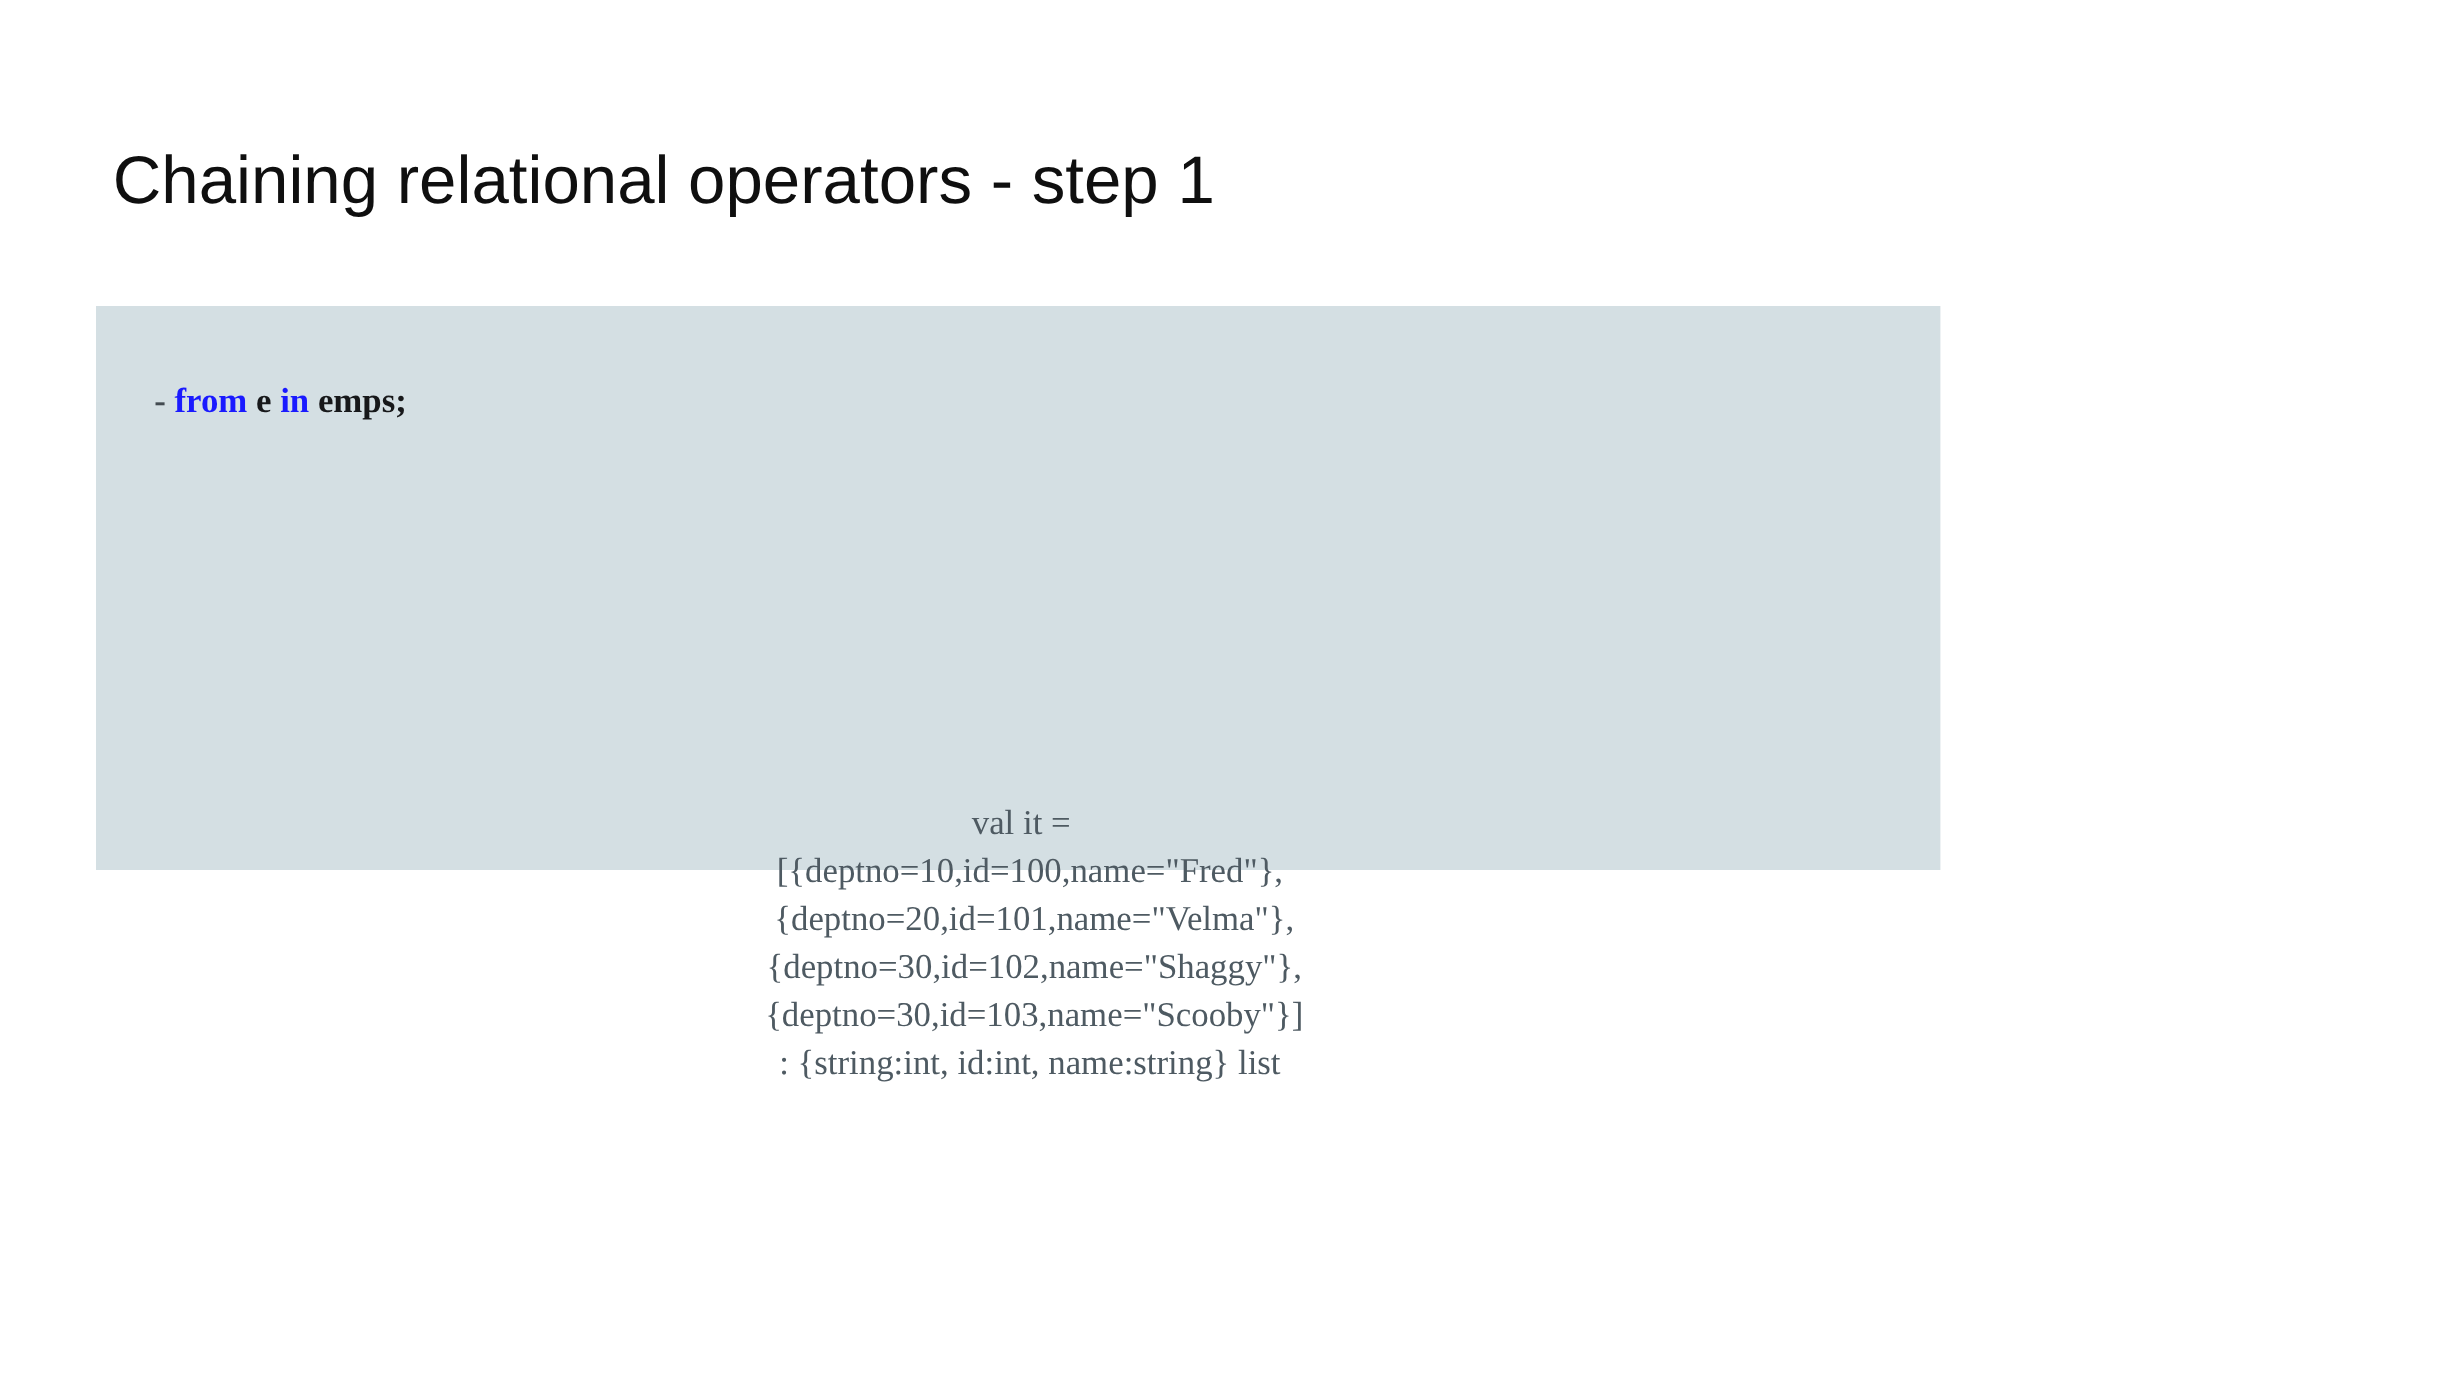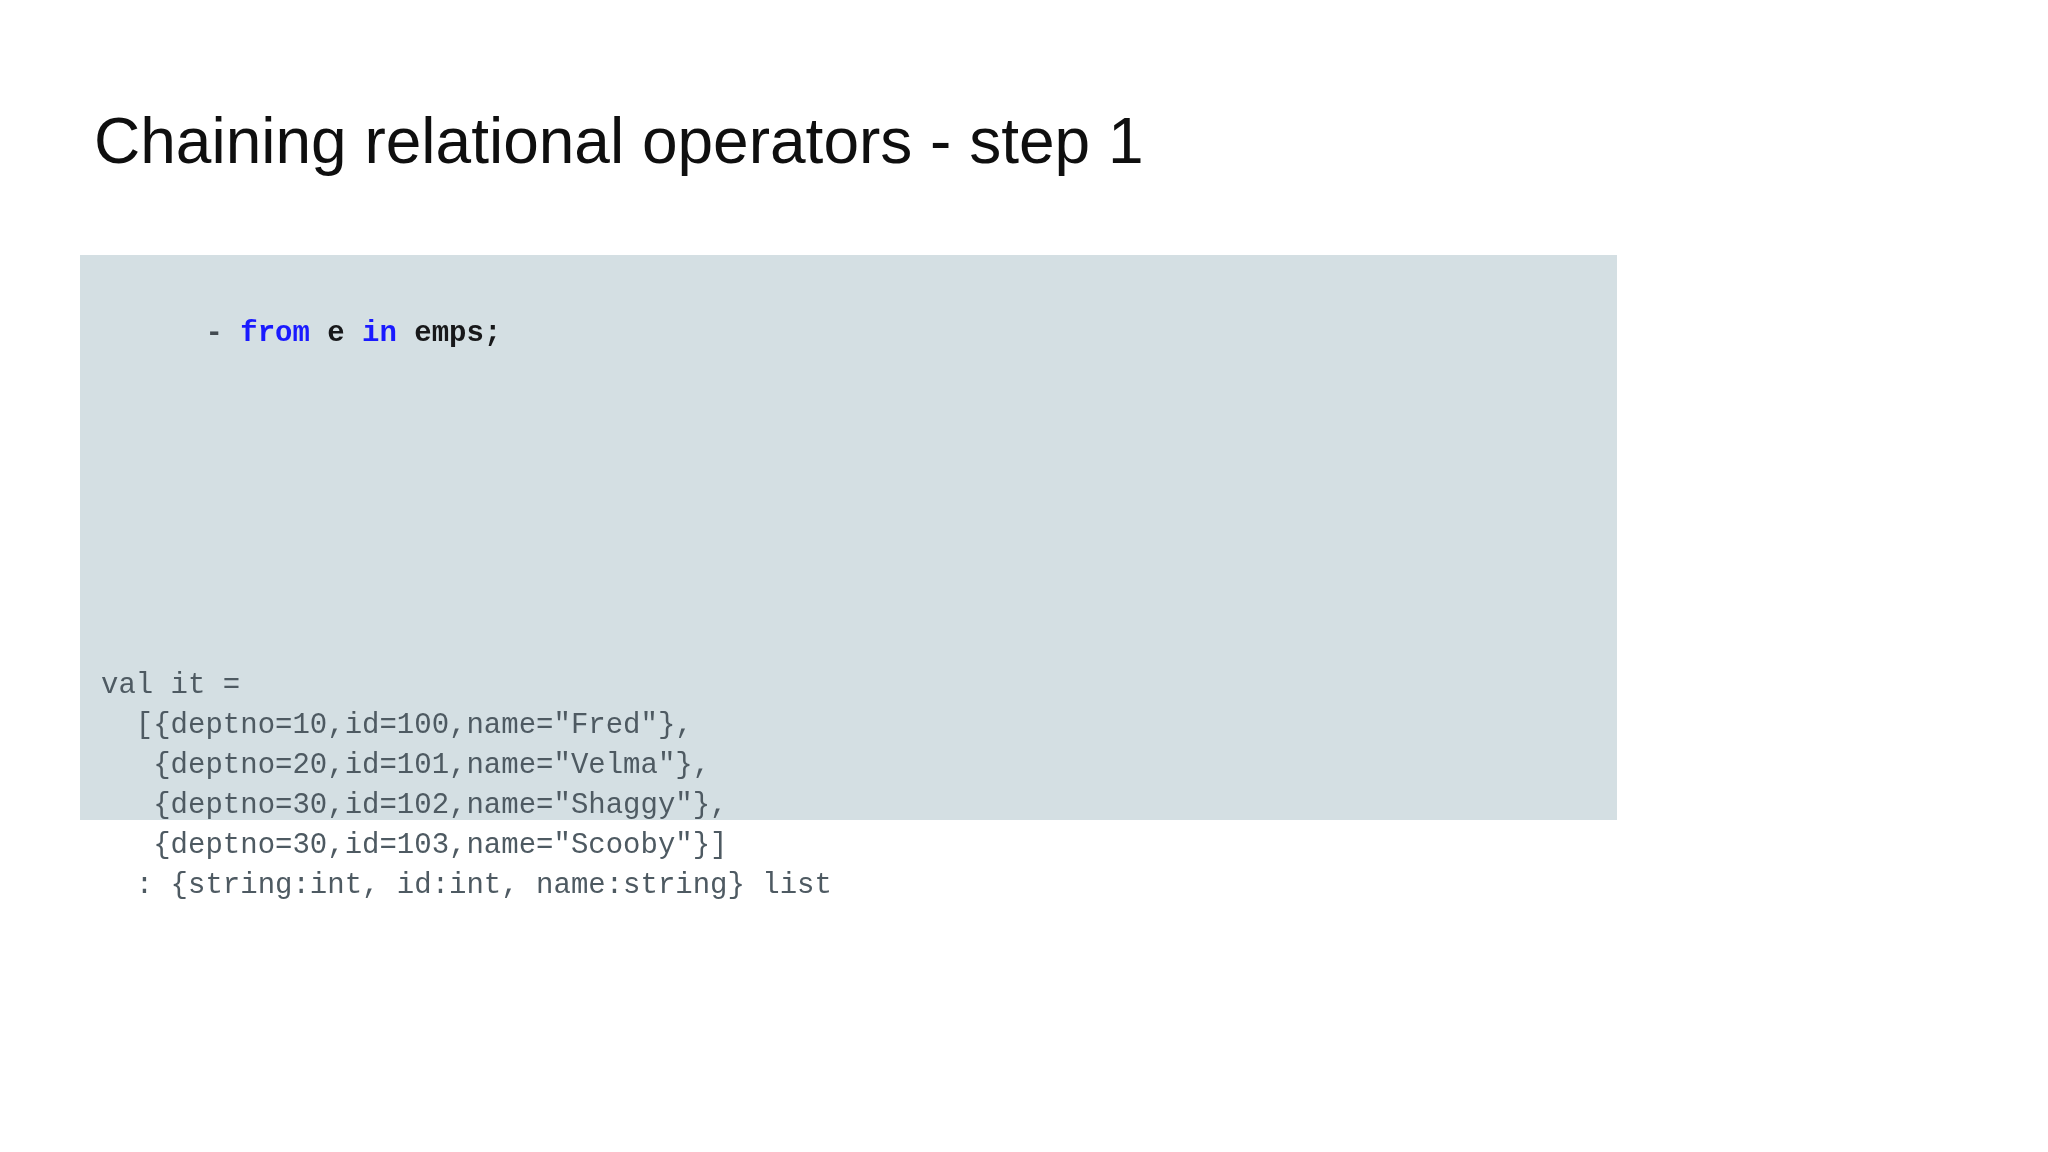--- a/index.html
+++ b/index.html
@@ -12,50 +12,51 @@
     position: relative;
     width: 2048px;
     height: 1152px;
     background: #ffffff;
     overflow: hidden;
     font-family: "Liberation Sans", sans-serif;
   }
   .title {
     position: absolute;
     left: 94px;
-    top: 106px;
-    font-size: 64px;
+    top: 119px;
+    font-size: 56px;
     line-height: 1.1;
     font-weight: 400;
     color: var(--title-color, #0f0f0f);
     white-space: pre;
   }
   .code-block {
     position: absolute;
     left: 80px;
     top: 255px;
     width: 1537px;
-    height: 565px;
+    height: 470px;
     background: var(--block-bg, #d4dfe3);
-    padding: 19px 0 0 21px;
-    font-family: Liberation Mono, monospace;
+    padding: 19px 0 0 5px;
+    font-family: Liberation Serif, serif;
     font-size: 29px;
     line-height: 40px;
   }
   .line { white-space: pre; }
   .prompt-line {
     font-weight: 700;
     color: var(--code-text, #17181a);
   }
   .prompt { color: var(--prompt-color, #434b51); }
   .kw { color: var(--keyword-color, #1a1aff); }
   .blank-gap { height: 272px; }
   .output-line {
     font-weight: 400;
     color: var(--output-color, #4e5a62);
+    text-align: center;
   }
 </style>
 </head>
 <body>
 
 <div class="slide">
 
   <h1 class="title">Chaining relational operators - step 1</h1>
 
   <div class="code-block">

